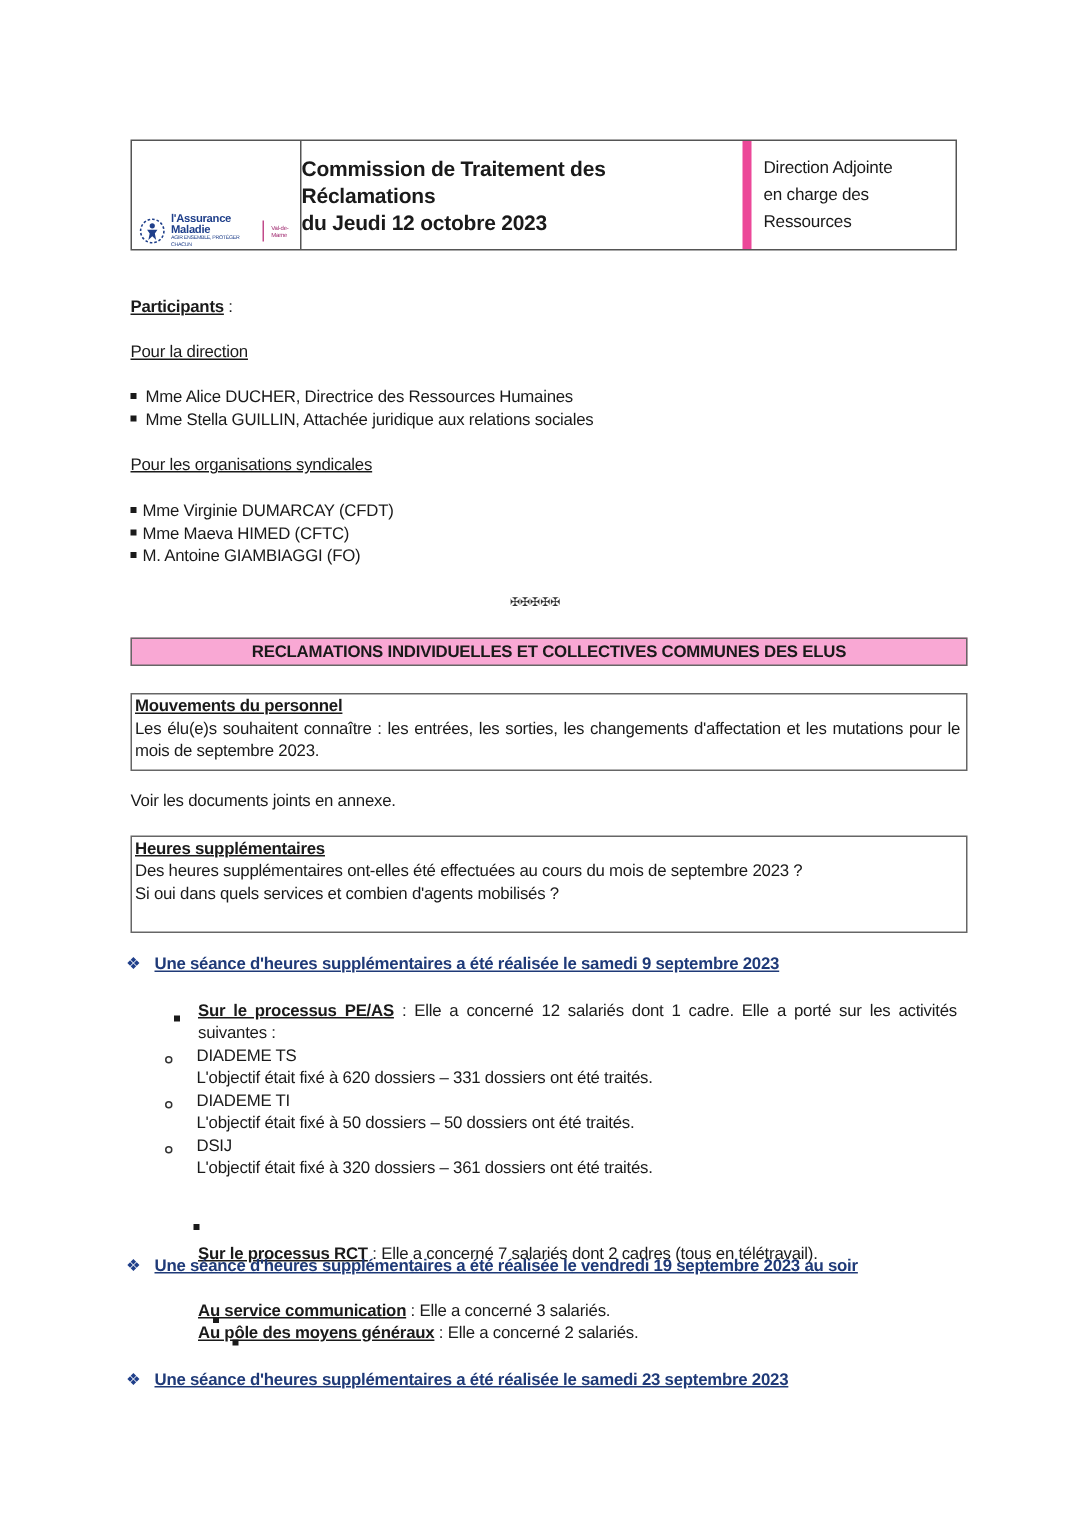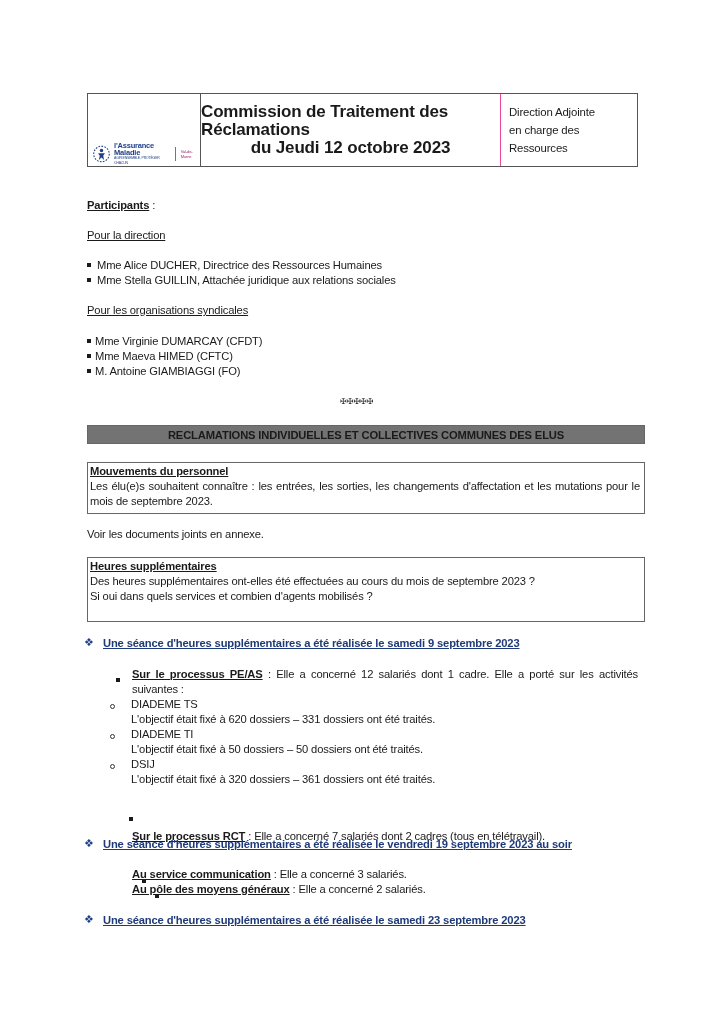--- a/index.html
+++ b/index.html
@@ -68,27 +68,27 @@
       background: #c24a8a;
       margin-left: 6px;
     }
     .logo-region {
       font-size: 4px;
       color: #a02a70;
       margin-left: 2px;
     }
     .header-title-cell {
       width: 300px;
-      border-right: 1px solid #ec4899;
+      border-right: 6px solid #ec4899;
       display: flex;
       flex-direction: column;
-      align-items: center;
-      justify-content: center;
-      font-weight: bold;
-      font-size: 17px;
+      align-items: flex-start;
+      justify-content: center;
+      font-weight: bold;
+      font-size: 14px;
       line-height: 18px;
       box-sizing: border-box;
     }
     .header-dept-cell {
       flex: 1;
       display: flex;
       flex-direction: column;
       justify-content: center;
       padding-left: 8px;
       font-size: 11.4px;
@@ -109,21 +109,21 @@
     .sq-bullet.tight { margin-right: 4px; }
     .stars {
       letter-spacing: 0px;
       font-size: 8px;
       color: #333;
     }
     .band {
       position: absolute;
       left: 87px; top: 425px;
       width: 558px; height: 19px;
-      background: #737373;
+      background: #f9a8d4;
       border: 1px solid #666;
       box-sizing: border-box;
       display: flex;
       align-items: center;
       justify-content: center;
       font-weight: bold;
       font-size: 11.2px;
     }
     .box {
       position: absolute;

